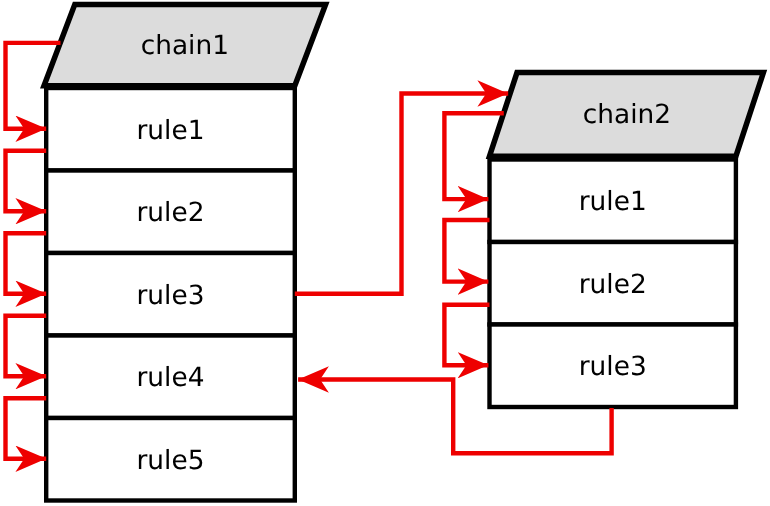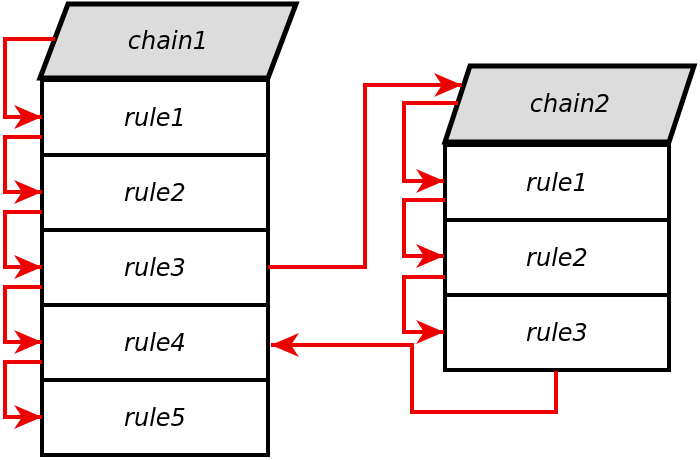--- a/index.html
+++ b/index.html
@@ -1,17 +1,17 @@
 <!DOCTYPE html>
 <html><head>
 <meta charset="utf-8">
 <style>
   html,body{margin:0;padding:0;background:#ffffff;}
   body{width:700px;height:460px;overflow:hidden;}
-  .stage{width:700px;height:364px;font-style:italic;}
+  .stage{width:700px;height:364px;}
   svg{display:block;}
   .hdr polygon{stroke:#000000;stroke-width:5;}
   .box rect{stroke:#000000;stroke-width:4;}
   .flow path{stroke-width:4;fill:none;}
   .lbl text{font-family:"DejaVu Sans","Liberation Sans",sans-serif;font-size:24px;fill:#000000;text-anchor:middle;}
 </style>
 </head>
 <body>
 
 <div class="stage">

